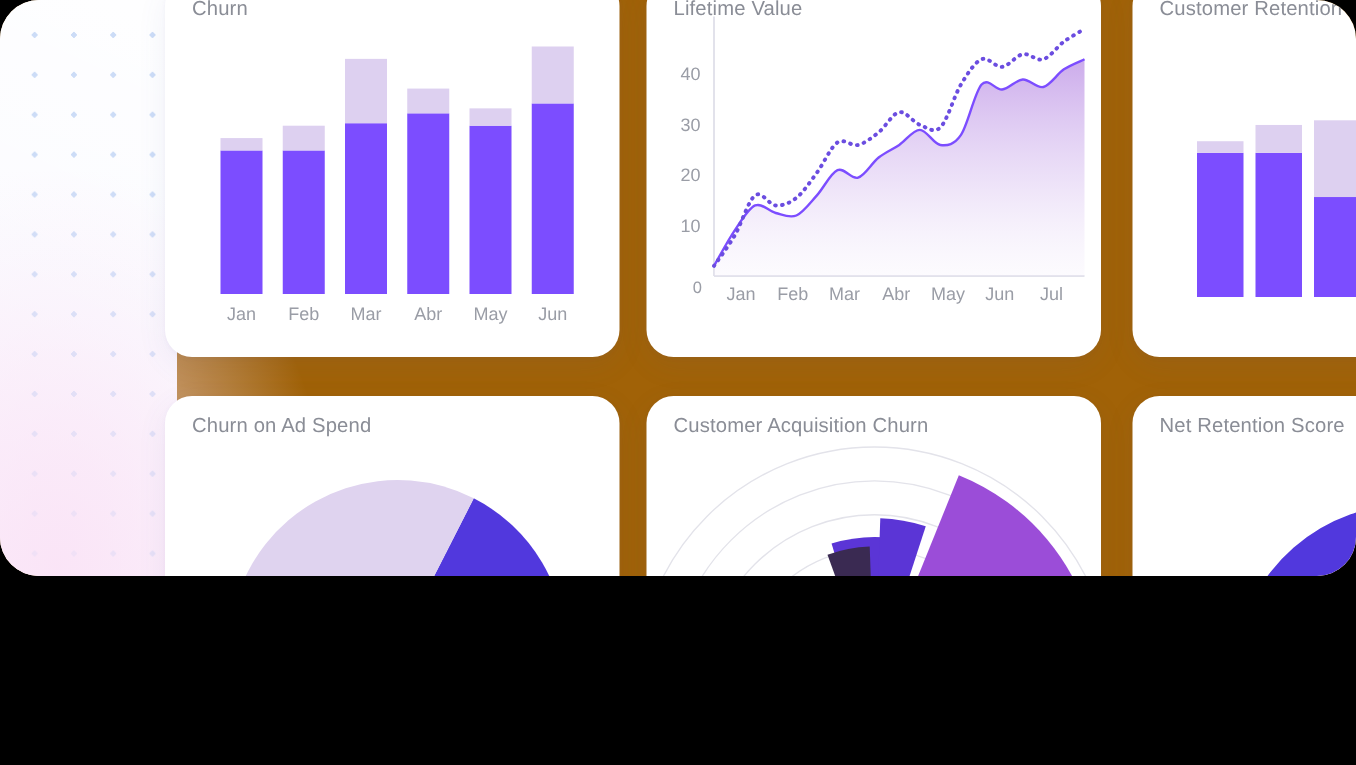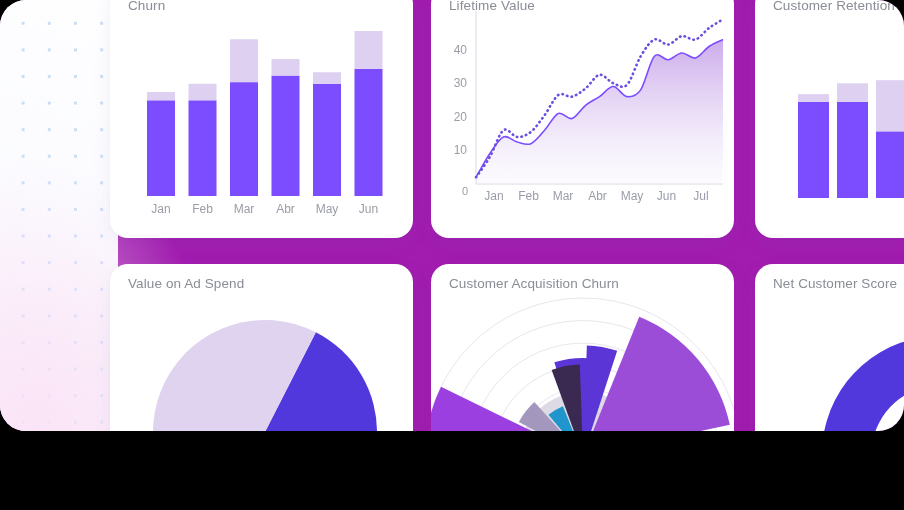--- a/index.html
+++ b/index.html
@@ -9,24 +9,24 @@
     height: 510px;
     overflow: hidden;
     background: #000;
     font-family: "Liberation Sans", sans-serif;
   }
 
   
   #app {
     position: relative;
     width: 904px;
-    height: 431px;
+    height: 384px;
     border-radius: 26px;
     overflow: hidden;
-    background: #a21caf;
+    background: #a16207;
   }
 
   
   #dot-strip {
     position: absolute;
     left: 0; top: 0;
     width: 118px;
     height: 510px;
     background:
       linear-gradient(205deg, rgba(255,255,255,0.92) 0%, rgba(255,255,255,0.55) 42%, rgba(253,240,250,0.75) 72%, rgba(250,232,248,0.9) 100%),
@@ -166,21 +166,21 @@
           <rect x="43" y="115.9" width="31" height="96.1" fill="#7c4dff"></rect>
           <rect x="43" y="108.15" width="31" height="7.75" fill="#ddd0f0"></rect>
           <rect x="82" y="115.9" width="31" height="96.1" fill="#7c4dff"></rect>
           <rect x="82" y="97.30000000000001" width="31" height="18.599999999999998" fill="#ddd0f0"></rect>
           <rect x="121" y="145.35" width="31" height="66.65" fill="#7c4dff"></rect>
           <rect x="121" y="94.19999999999999" width="31" height="51.150000000000006" fill="#ddd0f0"></rect>
         </svg>
     </div>
 
     <div class="card" id="card-roas">
-      <div class="card-title">Value on Ad Spend</div>
+      <div class="card-title">Churn on Ad Spend</div>
       <svg class="plot" id="svg-roas" viewBox="0 0 303 262">
           <path d="M 155 168 L 205.84693597082924 68.20726929090281 A 112 112 0 0 1 199.48056375109545 270.7885180766059 Z" fill="#5138dd"></path>
           <path d="M 155 168 L 199.48056375109545 270.7885180766059 A 112 112 0 0 1 104.15306402917076 267.7927307090972 Z" fill="#9b4dd8"></path>
           <path d="M 155 168 L 104.15306402917076 267.7927307090972 A 112 112 0 0 1 205.84693597082924 68.2072692909028 Z" fill="#dfd3ef"></path>
         </svg>
     </div>
 
     <div class="card" id="card-cac">
       <div class="card-title">Customer Acquisition Churn</div>
       <svg class="plot" id="svg-cac" viewBox="0 0 303 262">
@@ -200,21 +200,21 @@
           <path d="M 152 192 L 159.91616598260853 248.32644775002052 A 56.88 56.88 0 0 1 142.122891654305 248.0158649913344 Z" fill="#bcdfe9"></path>
           <path d="M 152 192 L -5.1344594681872024 175.48450280371082 A 158 158 0 0 1 9.990540684731599 122.73735880732582 Z" fill="#9b3fe0"></path>
           <path d="M 152 192 L 87.82736895101318 157.87880681672146 A 72.68 72.68 0 0 1 103.36758752983816 137.988234084303 Z" fill="#a397bd"></path>
           <path d="M 152 192 L 117.46944960763909 150.84809251564852 A 53.72 53.72 0 0 1 131.8761338016972 142.1916833326722 Z" fill="#1f95cc"></path>
           <path d="M 152 192 L 120.65727406563566 105.88656823117937 A 91.64 91.64 0 0 1 148.80181012218276 100.41582461197008 Z" fill="#3a2a52"></path>
           <path d="M 152 192 L 155.85988433529664 81.46737453168801 A 110.6 110.6 0 0 1 186.17727957786917 86.81314929775601 Z" fill="#5b35d6"></path>
         </svg>
     </div>
 
     <div class="card" id="card-nps">
-      <div class="card-title">Net Customer Score</div>
+      <div class="card-title">Net Retention Score</div>
       <svg class="plot" id="svg-nps" viewBox="0 0 303 262">
           <path d="M 189.11814061089513 72.0718824117467 A 118 118 0 0 1 286.77661296645636 130.28801583370267 L 244.0304355205447 155.36704918354755 A 68.44 68.44 0 0 0 187.38852155431917 121.60169179881309 Z" fill="#9b4dd8"></path>
           <path d="M 286.77661296645636 130.28801583370267 A 118 118 0 0 1 166.1340198523635 306.48207927861256 L 174.05773151437086 257.55960598159527 A 68.44 68.44 0 0 0 244.0304355205447 155.36704918354755 Z" fill="#ddd0f0"></path>
           <path d="M 166.1340198523635 306.48207927861256 A 118 118 0 0 1 189.11814061089515 72.0718824117467 L 187.3885215543192 121.60169179881309 A 68.44 68.44 0 0 0 174.05773151437086 257.55960598159527 Z" fill="#5138dd"></path>
         </svg>
     </div>
 
   </div>
 </div>
 

